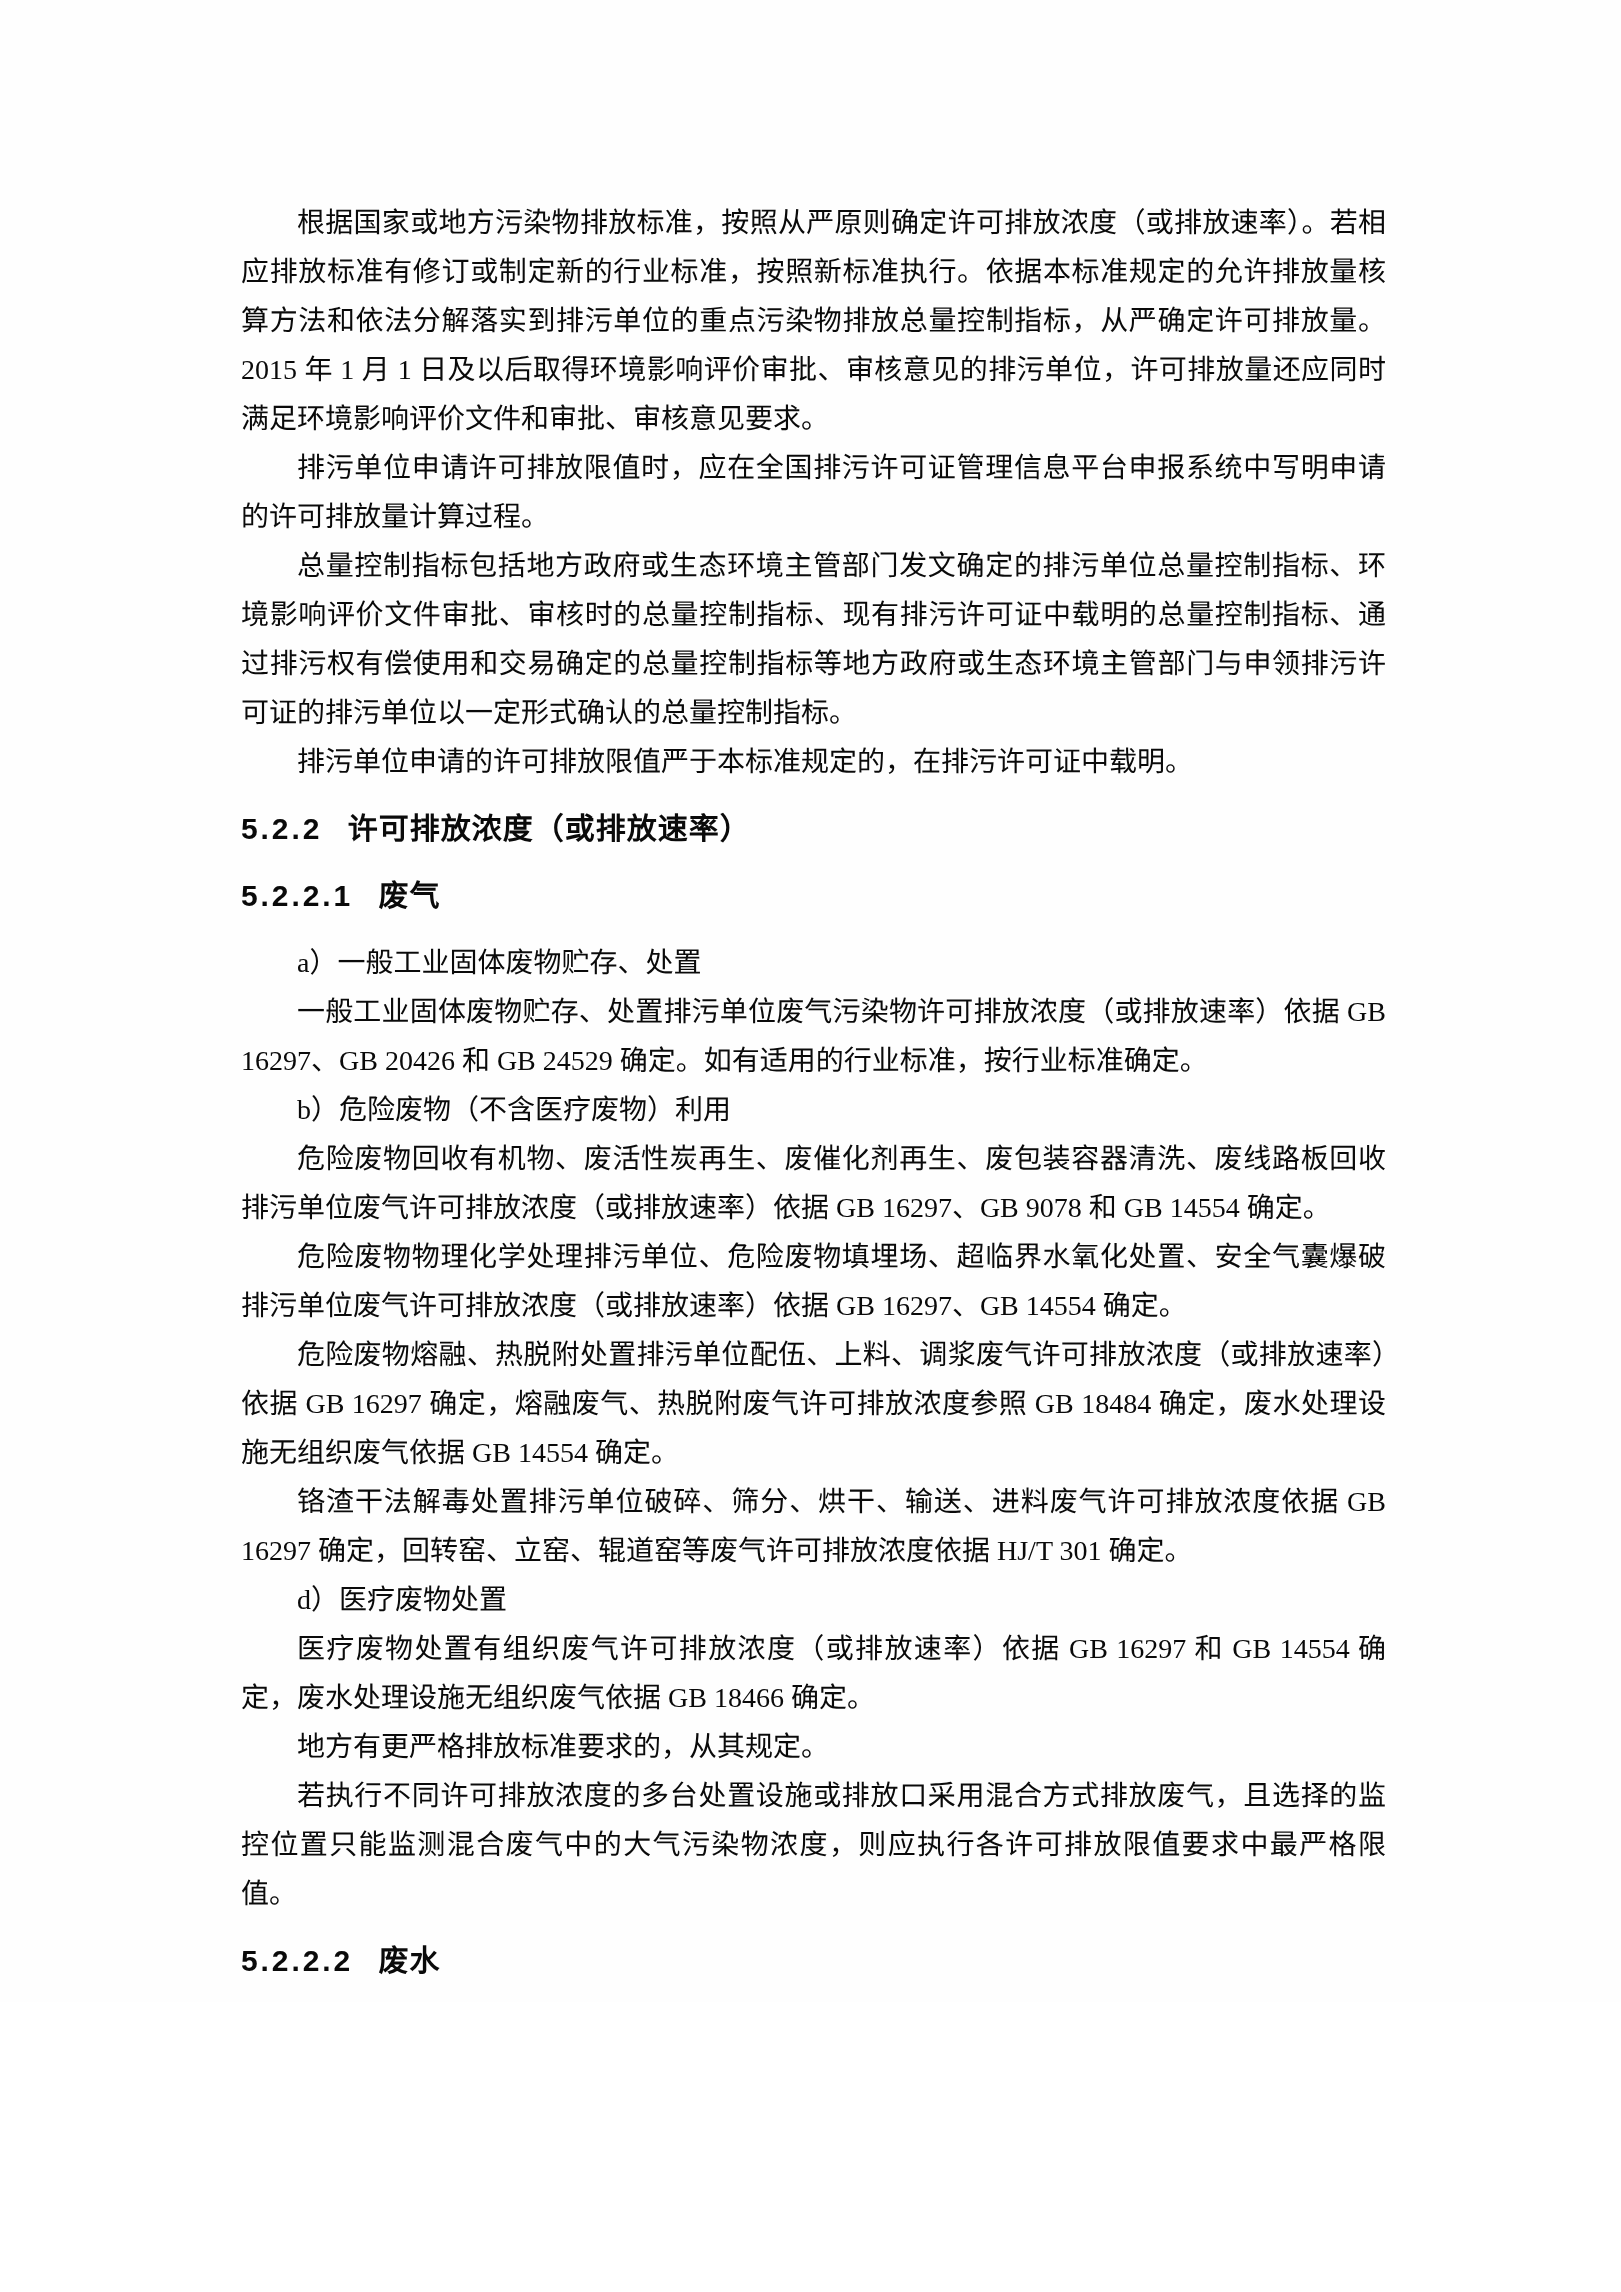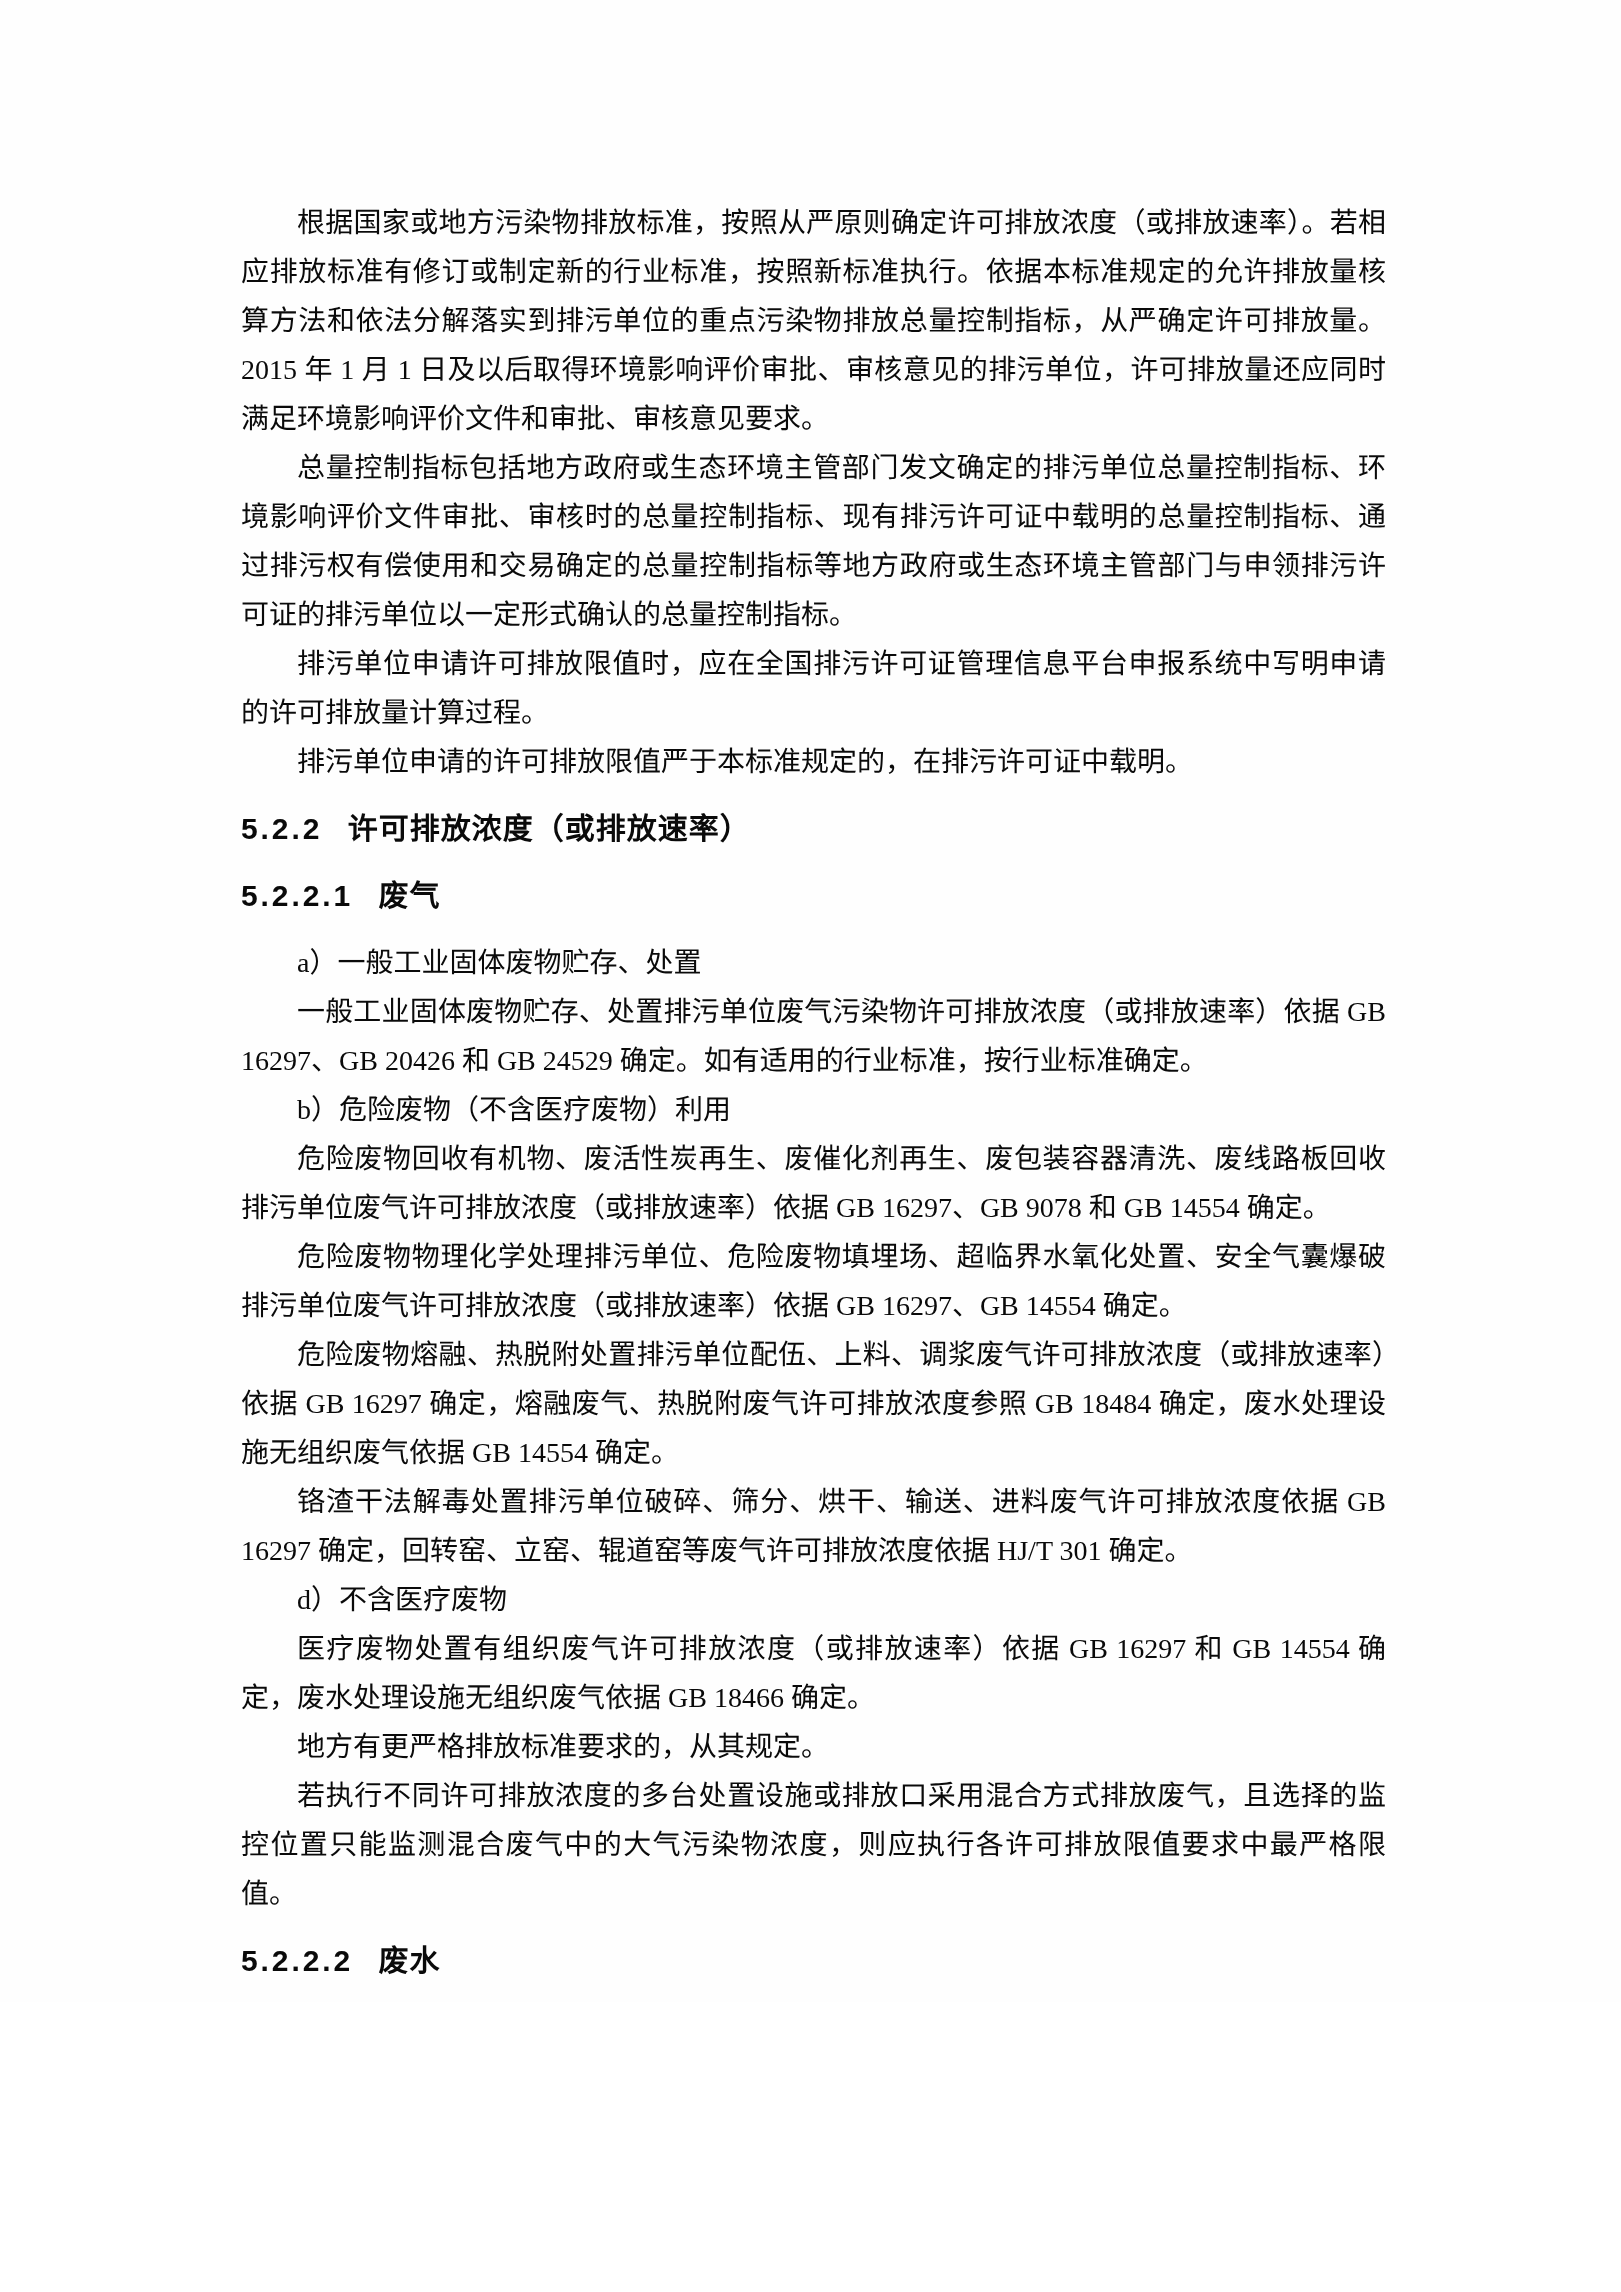--- a/index.html
+++ b/index.html
@@ -59,33 +59,33 @@
     line-height: 47px;
     font-family: "Liberation Serif", "DejaVu Serif", serif;
   }
 </style>
 </head>
 <body>
 
 <div class="page">
   <div class="text-block">
       <p class="body-para">根据国家或地方污染物排放标准，按照从严原则确定许可排放浓度（或排放速率）。若相应排放标准有修订或制定新的行业标准，按照新标准执行。依据本标准规定的允许排放量核算方法和依法分解落实到排污单位的重点污染物排放总量控制指标，从严确定许可排放量。2015 年 1 月 1 日及以后取得环境影响评价审批、审核意见的排污单位，许可排放量还应同时满足环境影响评价文件和审批、审核意见要求。</p>
+      <p class="body-para">排污单位申请许可排放限值时，应在全国排污许可证管理信息平台申报系统中写明申请的许可排放量计算过程。</p>
       <p class="body-para">总量控制指标包括地方政府或生态环境主管部门发文确定的排污单位总量控制指标、环境影响评价文件审批、审核时的总量控制指标、现有排污许可证中载明的总量控制指标、通过排污权有偿使用和交易确定的总量控制指标等地方政府或生态环境主管部门与申领排污许可证的排污单位以一定形式确认的总量控制指标。</p>
-      <p class="body-para">排污单位申请许可排放限值时，应在全国排污许可证管理信息平台申报系统中写明申请的许可排放量计算过程。</p>
       <p class="body-para">排污单位申请的许可排放限值严于本标准规定的，在排污许可证中载明。</p>
       <h3 class="heading level-2"><span class="h-num">5.2.2</span><span class="h-title">许可排放浓度（或排放速率）</span></h3>
       <h3 class="heading level-3"><span class="h-num">5.2.2.1</span><span class="h-title">废气</span></h3>
       <p class="body-para">a）一般工业固体废物贮存、处置</p>
       <p class="body-para">一般工业固体废物贮存、处置排污单位废气污染物许可排放浓度（或排放速率）依据 GB 16297、GB 20426 和 GB 24529 确定。如有适用的行业标准，按行业标准确定。</p>
       <p class="body-para">b）危险废物（不含医疗废物）利用</p>
       <p class="body-para">危险废物回收有机物、废活性炭再生、废催化剂再生、废包装容器清洗、废线路板回收排污单位废气许可排放浓度（或排放速率）依据 GB 16297、GB 9078 和 GB 14554 确定。</p>
       <p class="body-para">危险废物物理化学处理排污单位、危险废物填埋场、超临界水氧化处置、安全气囊爆破排污单位废气许可排放浓度（或排放速率）依据 GB 16297、GB 14554 确定。</p>
       <p class="body-para">危险废物熔融、热脱附处置排污单位配伍、上料、调浆废气许可排放浓度（或排放速率）依据 GB 16297 确定，熔融废气、热脱附废气许可排放浓度参照 GB 18484 确定，废水处理设施无组织废气依据 GB 14554 确定。</p>
       <p class="body-para">铬渣干法解毒处置排污单位破碎、筛分、烘干、输送、进料废气许可排放浓度依据 GB 16297 确定，回转窑、立窑、辊道窑等废气许可排放浓度依据 HJ/T 301 确定。</p>
-      <p class="body-para">d）不含医疗废物</p>
+      <p class="body-para">d）医疗废物处置</p>
       <p class="body-para">医疗废物处置有组织废气许可排放浓度（或排放速率）依据 GB 16297 和 GB 14554 确定，废水处理设施无组织废气依据 GB 18466 确定。</p>
       <p class="body-para">地方有更严格排放标准要求的，从其规定。</p>
       <p class="body-para">若执行不同许可排放浓度的多台处置设施或排放口采用混合方式排放废气，且选择的监控位置只能监测混合废气中的大气污染物浓度，则应执行各许可排放限值要求中最严格限值。</p>
       <h3 class="heading level-3"><span class="h-num">5.2.2.2</span><span class="h-title">废水</span></h3>
       <p class="body-para">一般工业固体废物贮存、处置排污单位废水许可排放浓度依据 GB 8978 确定，如有适</p>
     </div>
   <div class="page-number">32</div>
 </div>
 
 

